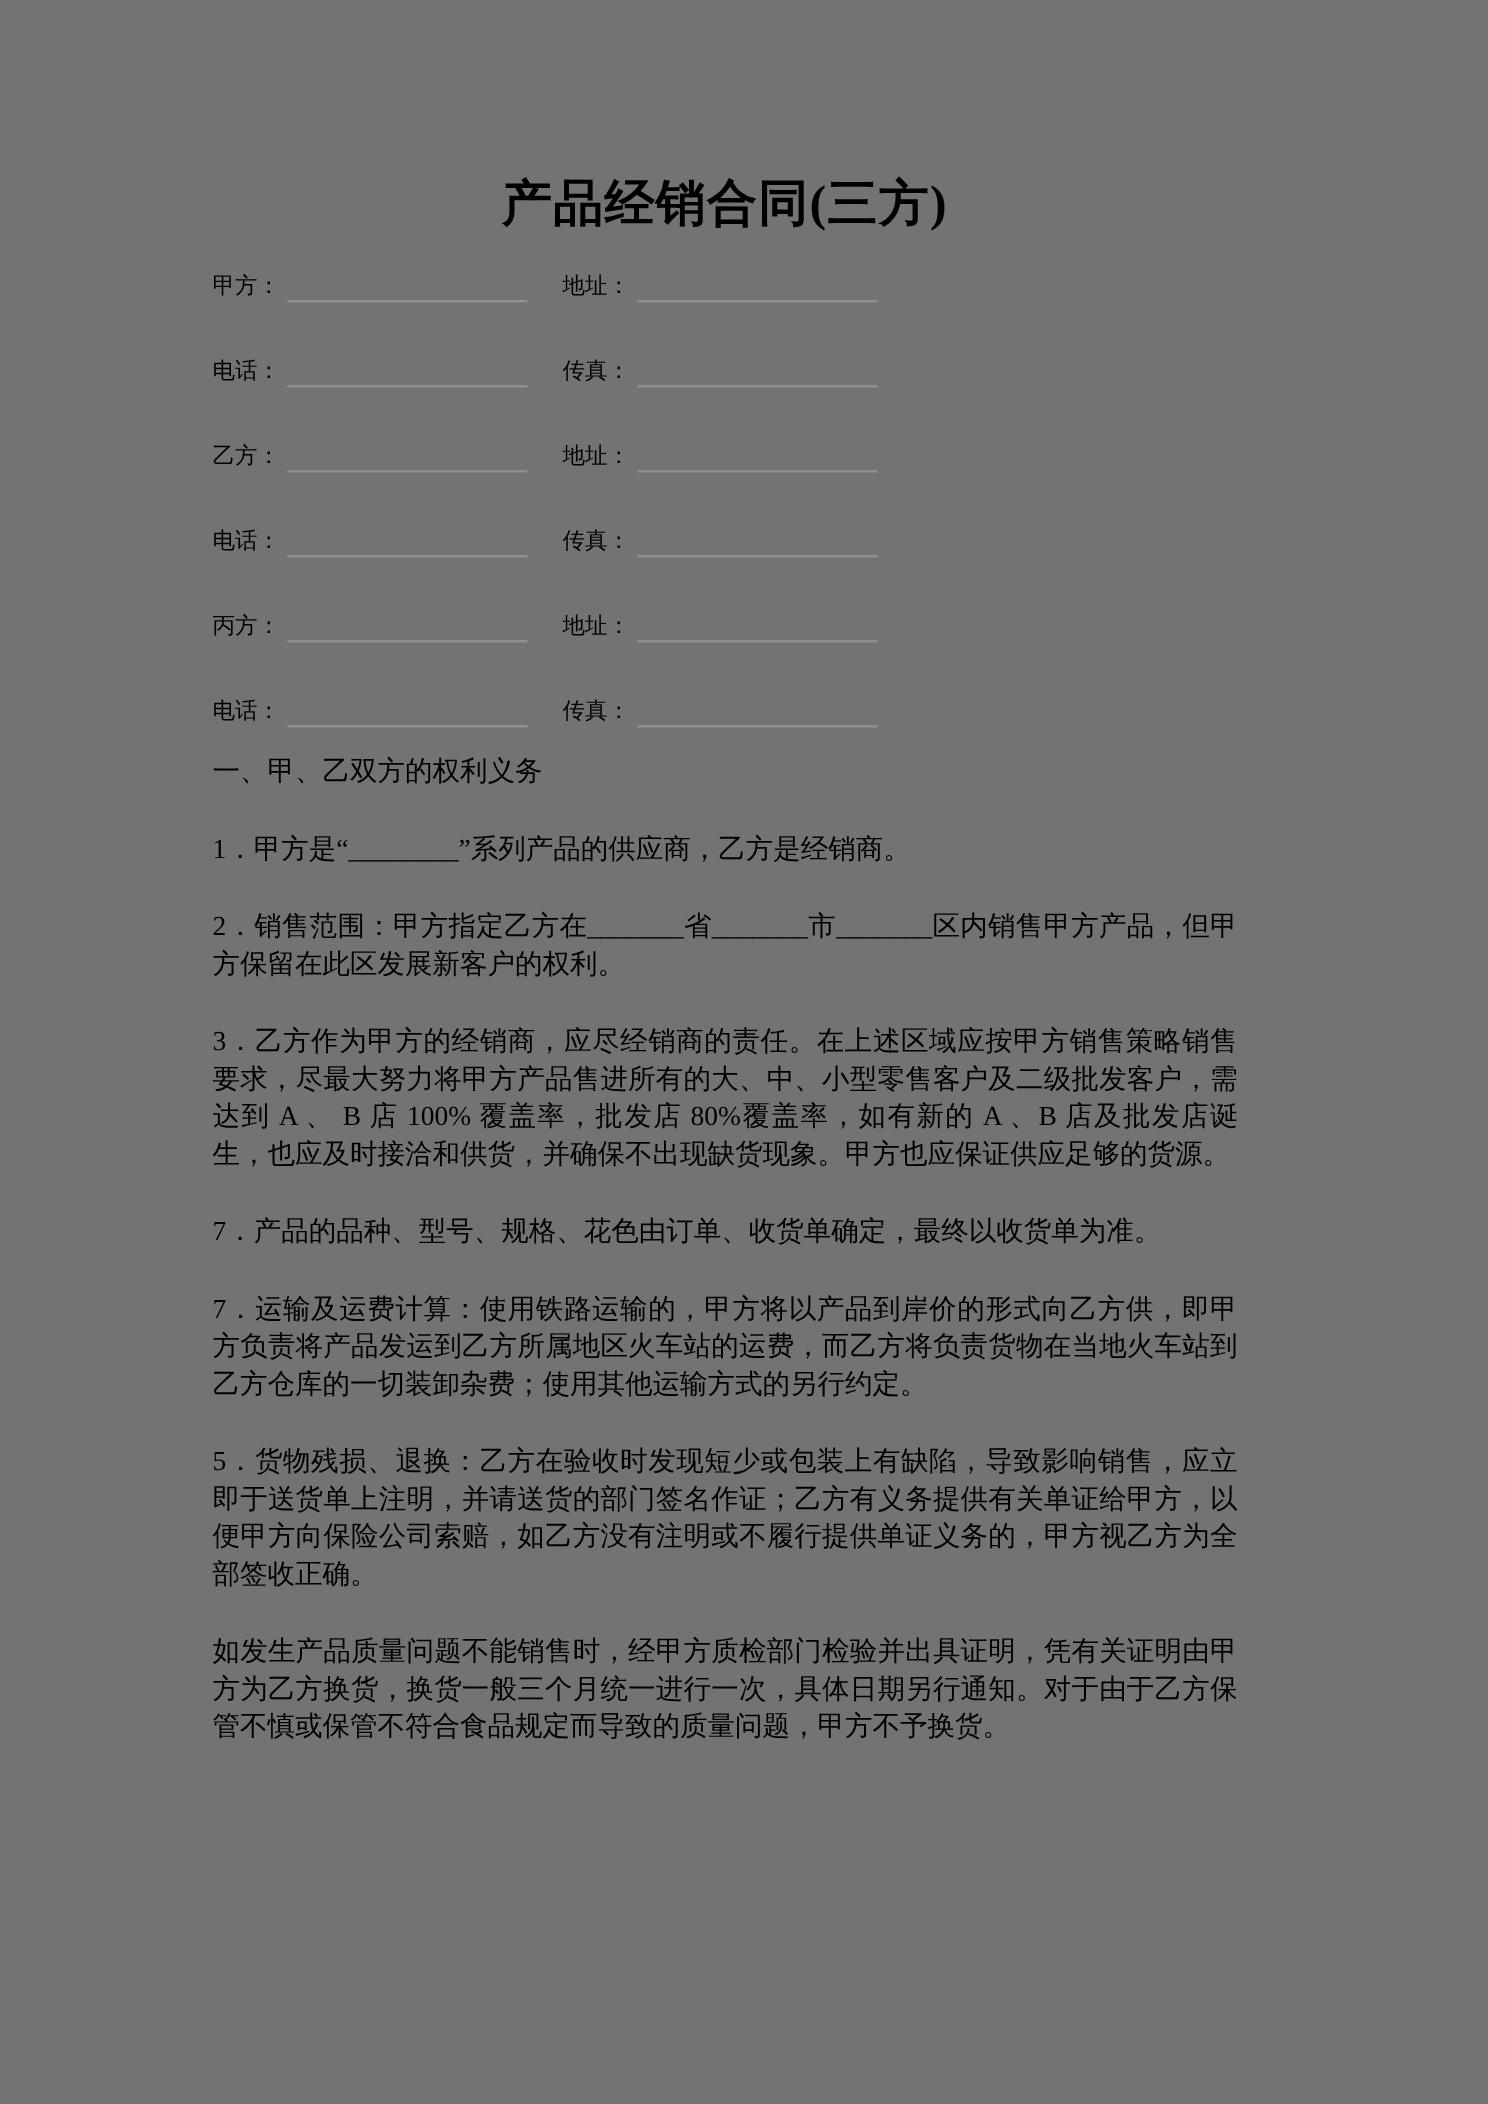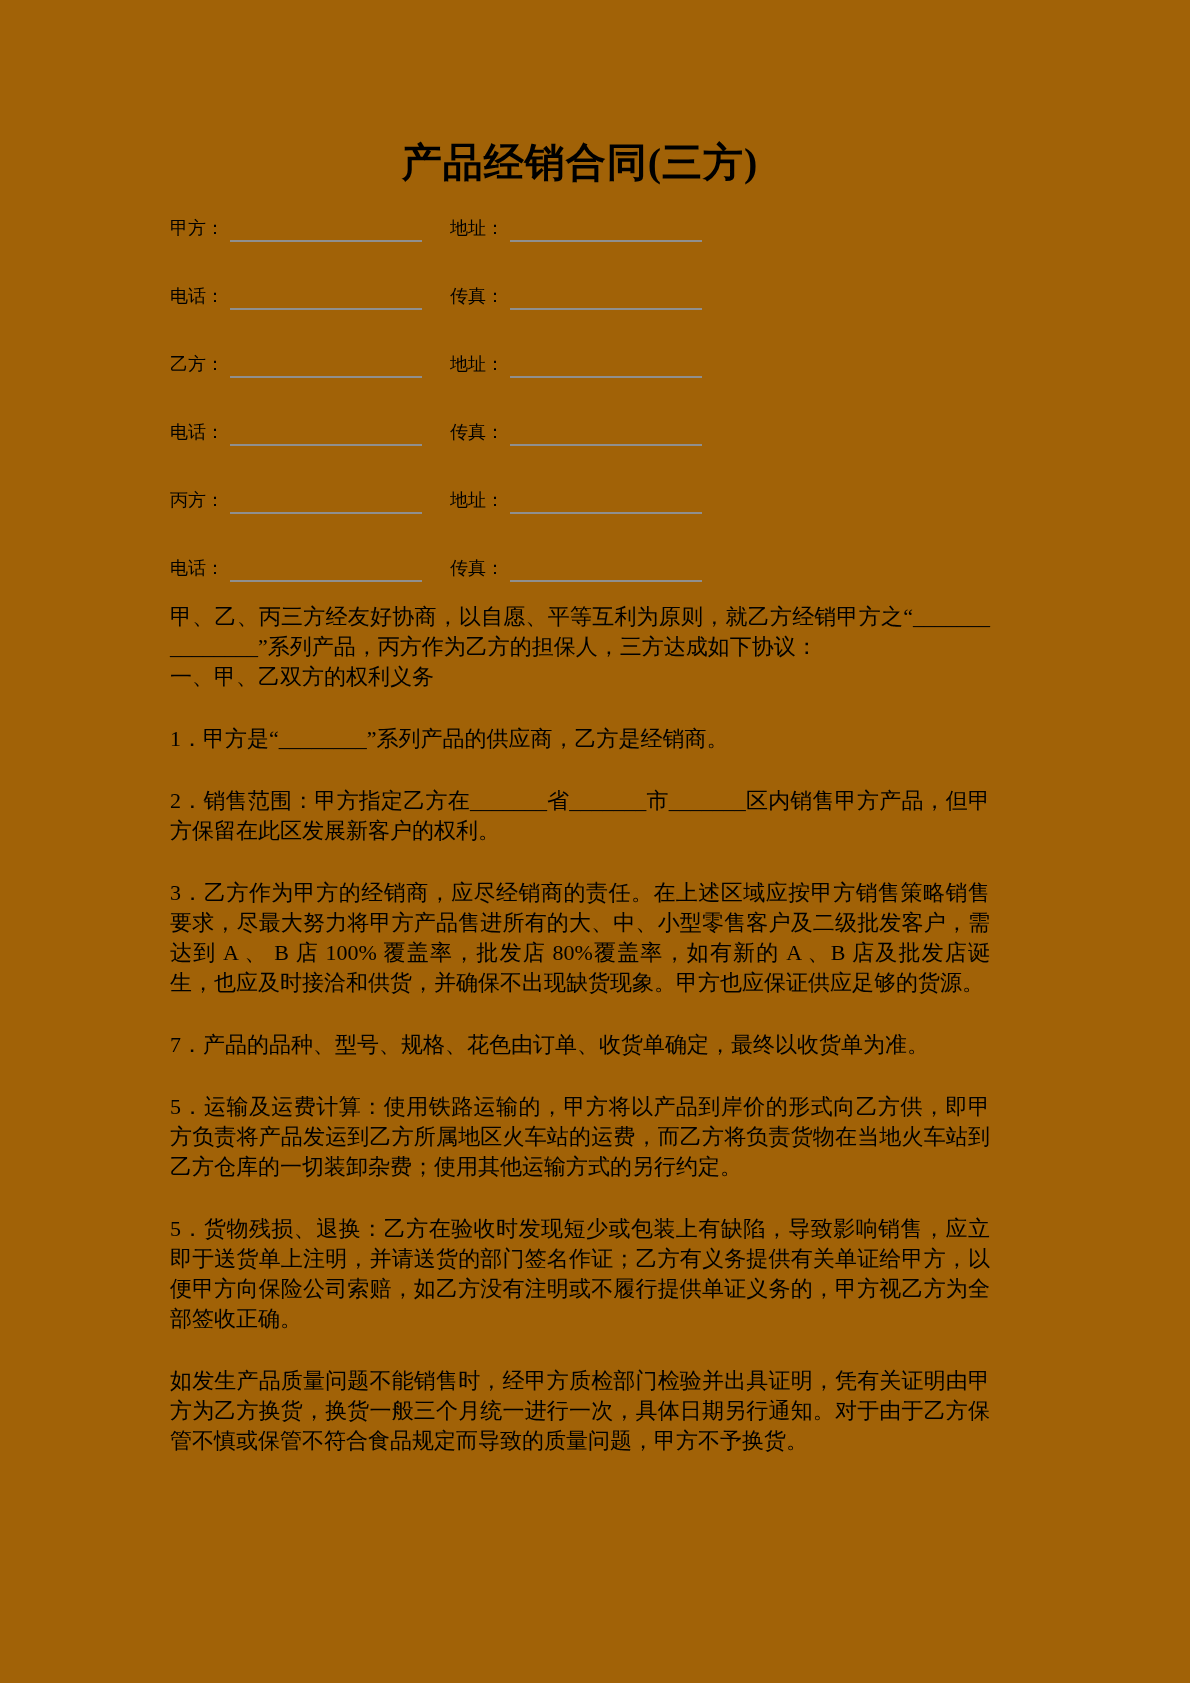--- a/index.html
+++ b/index.html
@@ -1,20 +1,20 @@
 <!DOCTYPE html>
 <html><head>
 <meta charset="utf-8">
 <style>
   html, body { margin: 0; padding: 0; background: #ffffff; }
   .page {
     position: relative;
     width: 1190px;
     height: 1683px;
-    background: #a16207;
+    background: #737373;
     box-sizing: border-box;
     padding: 138px 200px 0 170px;
     font-family: "Liberation Serif", "DejaVu Serif", serif;
     color: #000000;
     overflow: hidden;
   }
   .title {
     font-size: 40px;
     font-weight: bold;
     line-height: 1.25;
@@ -99,24 +99,23 @@
     <div class="field-row">
       <span class="flabel">电话：</span>
       <span class="uline"></span>
       <span class="flabel second">传真：</span>
       <span class="uline second"></span>
     </div>
 
   </div>
 
   <div class="body">
-    <p class="para no-gap">甲、乙、丙三方经友好协商，以自愿、平等互利为原则，就乙方经销甲方之“_______________”系列产品，丙方作为乙方的担保人，三方达成如下协议：</p>
     <p class="para">一、甲、乙双方的权利义务</p>
     <p class="para">1．甲方是“________”系列产品的供应商，乙方是经销商。</p>
     <p class="para">2．销售范围：甲方指定乙方在_______省_______市_______区内销售甲方产品，但甲方保留在此区发展新客户的权利。</p>
     <p class="para">3．乙方作为甲方的经销商，应尽经销商的责任。在上述区域应按甲方销售策略销售要求，尽最大努力将甲方产品售进所有的大、中、小型零售客户及二级批发客户，需达到 A 、 B 店 100% 覆盖率，批发店 80%覆盖率，如有新的 A 、B 店及批发店诞生，也应及时接洽和供货，并确保不出现缺货现象。甲方也应保证供应足够的货源。</p>
     <p class="para">7．产品的品种、型号、规格、花色由订单、收货单确定，最终以收货单为准。</p>
-    <p class="para">5．运输及运费计算：使用铁路运输的，甲方将以产品到岸价的形式向乙方供，即甲方负责将产品发运到乙方所属地区火车站的运费，而乙方将负责货物在当地火车站到乙方仓库的一切装卸杂费；使用其他运输方式的另行约定。</p>
+    <p class="para">7．运输及运费计算：使用铁路运输的，甲方将以产品到岸价的形式向乙方供，即甲方负责将产品发运到乙方所属地区火车站的运费，而乙方将负责货物在当地火车站到乙方仓库的一切装卸杂费；使用其他运输方式的另行约定。</p>
     <p class="para">5．货物残损、退换：乙方在验收时发现短少或包装上有缺陷，导致影响销售，应立即于送货单上注明，并请送货的部门签名作证；乙方有义务提供有关单证给甲方，以便甲方向保险公司索赔，如乙方没有注明或不履行提供单证义务的，甲方视乙方为全部签收正确。</p>
     <p class="para">如发生产品质量问题不能销售时，经甲方质检部门检验并出具证明，凭有关证明由甲方为乙方换货，换货一般三个月统一进行一次，具体日期另行通知。对于由于乙方保管不慎或保管不符合食品规定而导致的质量问题，甲方不予换货。</p>
   </div>
 
 </div>
 
 </body></html>

